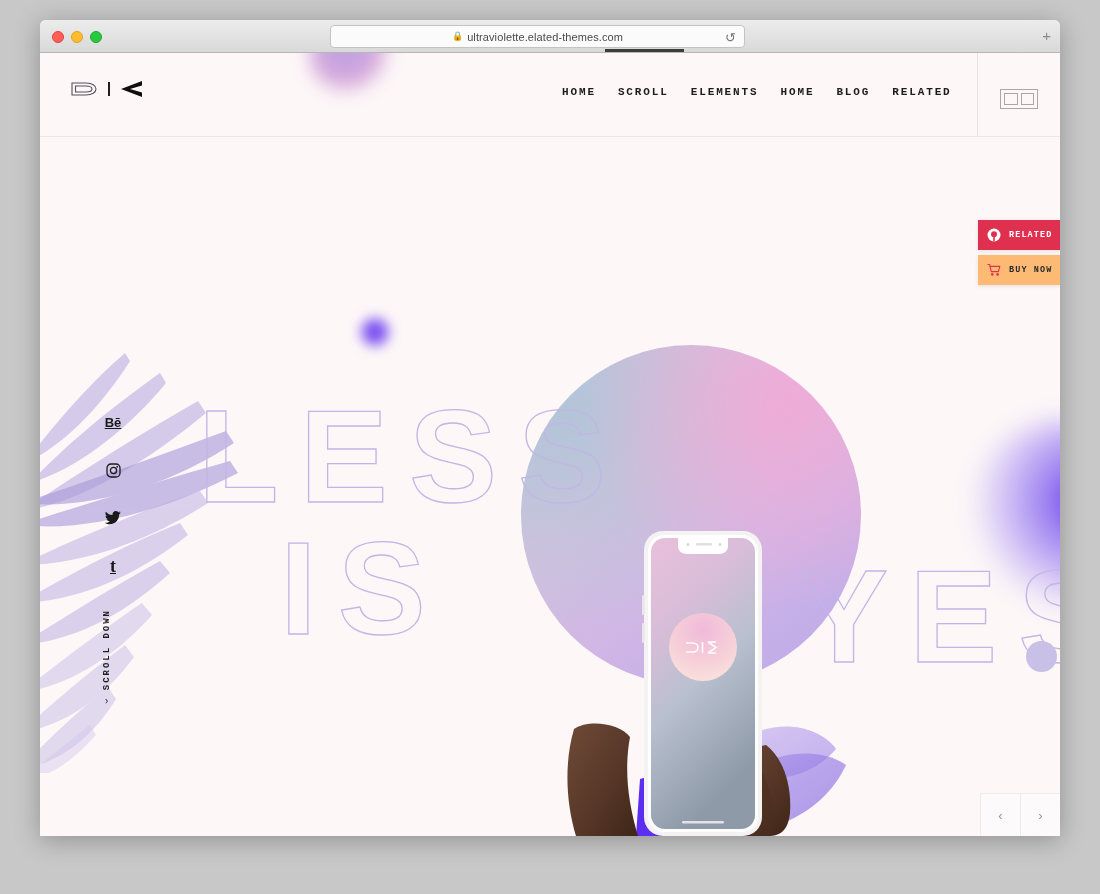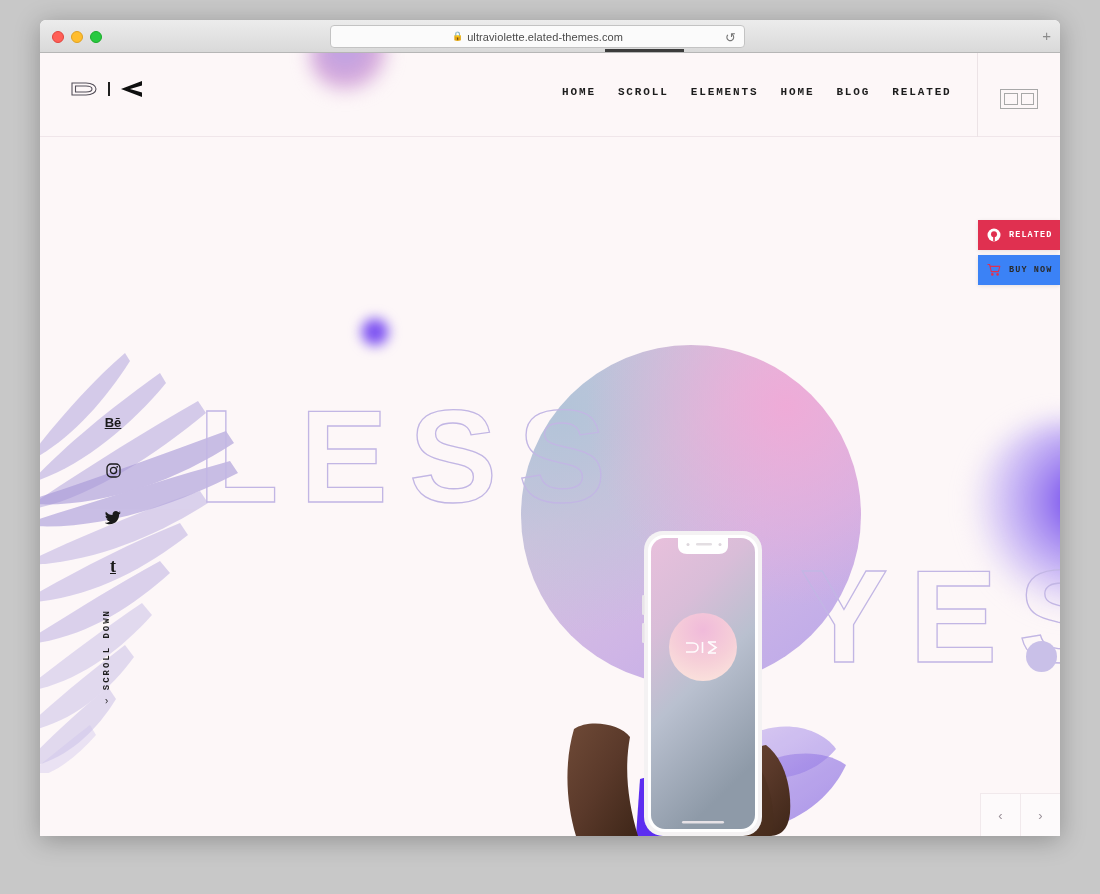--- a/index.html
+++ b/index.html
@@ -230,21 +230,21 @@
     gap: 8px;
     white-space: nowrap;
     box-shadow: 0 1px 4px rgba(0,0,0,0.10);
   }
   #btn-related {
     background: #e03050;
     color: #fff;
     margin-bottom: 5px;
   }
   #btn-buynow {
-    background: #3b82f6;
+    background: #fdba74;
     color: #2a2a2a;
   }
   .side-btn-label {
     font-family: "Liberation Mono", monospace;
     font-size: 8.5px;
     font-weight: 700;
     letter-spacing: 0.13em;
   }
 
   
@@ -365,20 +365,21 @@
         <path d="M 78 334 C 46 360 14 390 -10 416 C 32 410 64 382 86 346 Z"></path>
       </g>
       <g fill="#cdc3ea" opacity="0.4">
         <path d="M 60 372 C 34 392 10 412 -10 428 C 24 424 46 404 66 382 Z"></path>
       </g>
     </svg>
 
     <div id="hero-sphere"></div>
 
     <div class="outline-word" id="word-less">LESS</div>
+    <div class="outline-word" id="word-is">IS</div>
     <div class="outline-word" id="word-yes">YES</div>
     <div class="blob" id="dot-period"></div>
 
     <svg id="hand-phone" viewBox="0 0 330 353">
       <defs>
         <linearGradient id="screenGrad" x1="0" y1="0" x2="0.35" y2="1">
           <stop offset="0%" stop-color="#e8c0dc"></stop>
           <stop offset="30%" stop-color="#d9bdd8"></stop>
           <stop offset="58%" stop-color="#b9c0cf"></stop>
           <stop offset="100%" stop-color="#8e9aa8"></stop>

